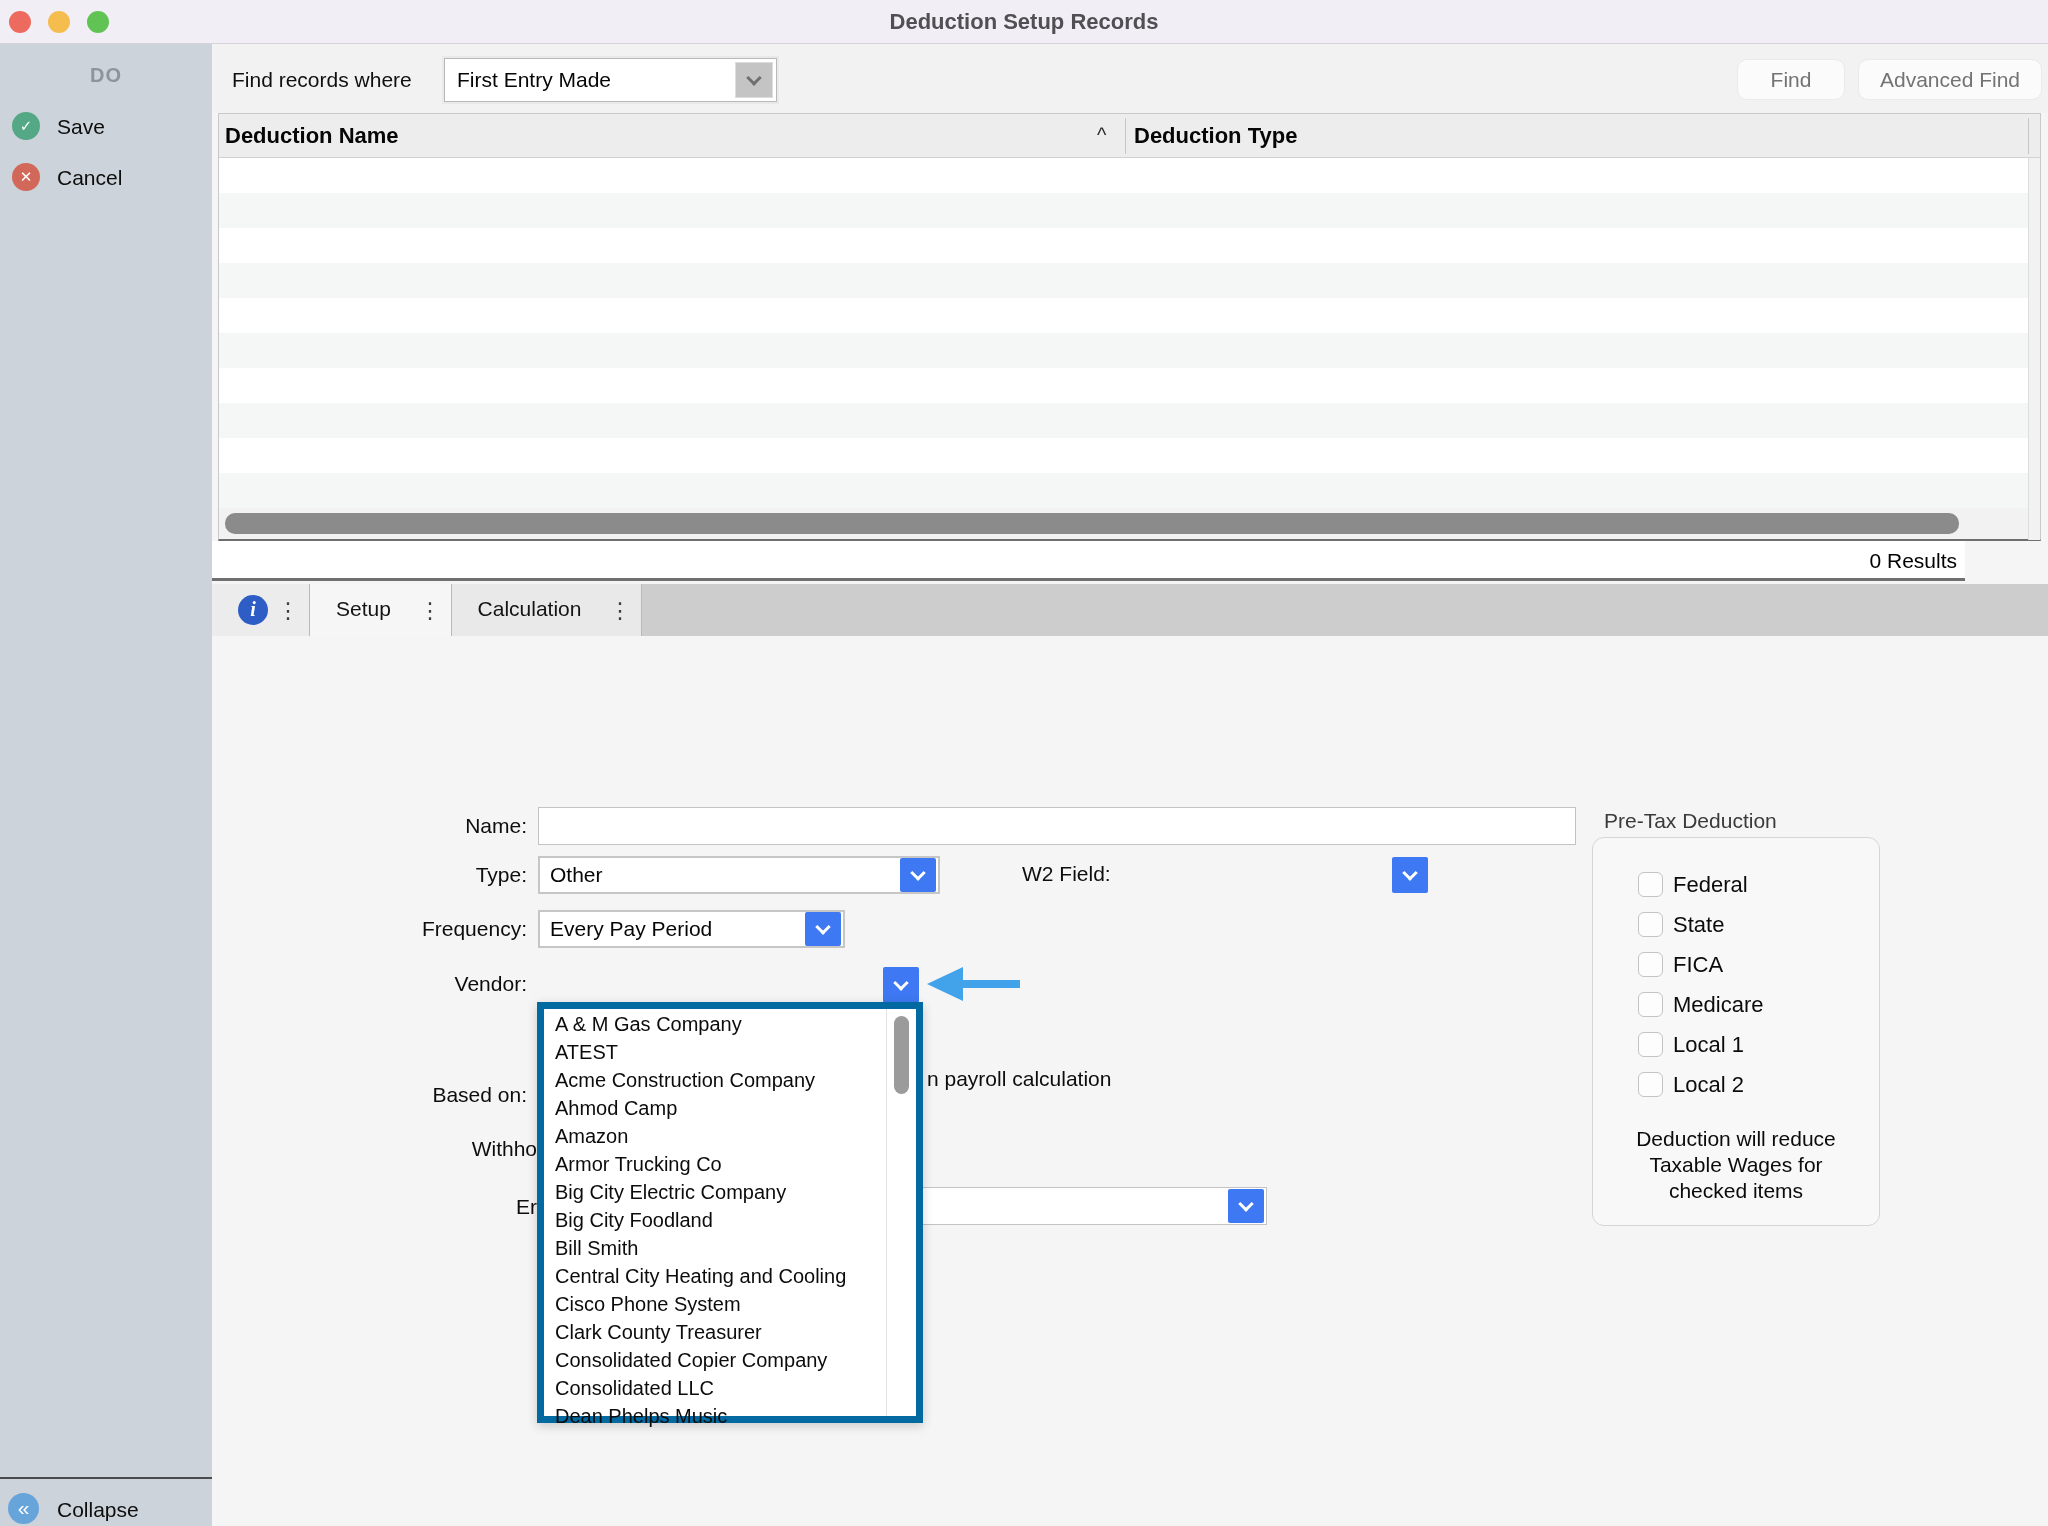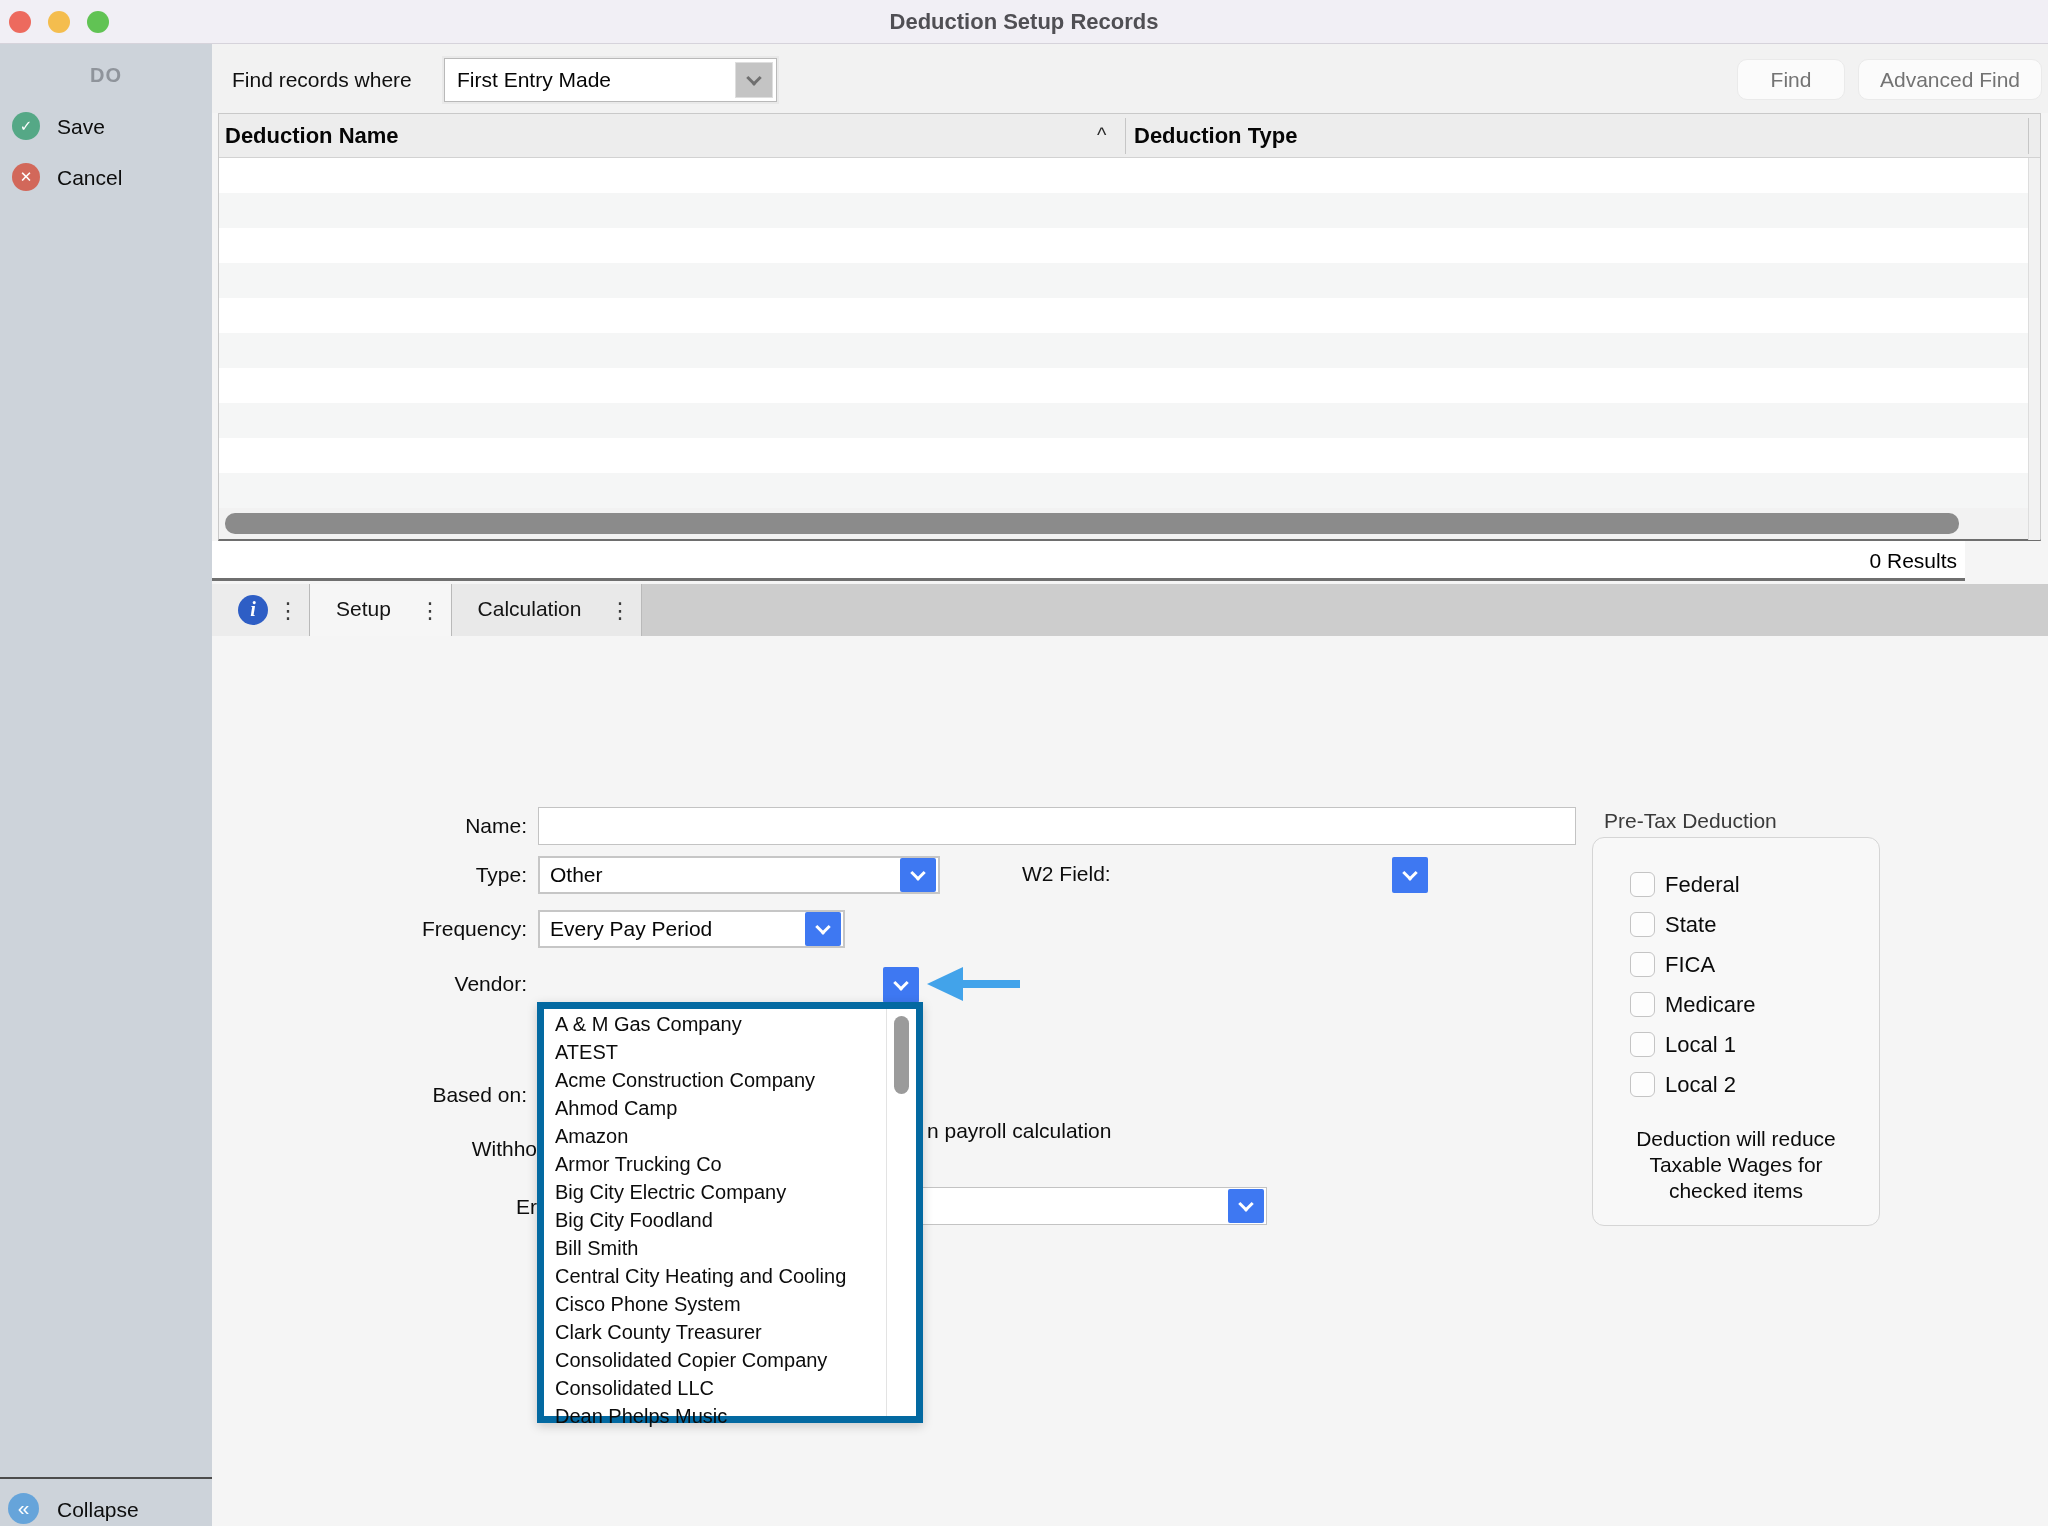--- a/index.html
+++ b/index.html
@@ -76,42 +76,42 @@
   .fselect { position:absolute; background:#fff; border:2px solid #c6c6c6; height:38px; }
   .fselect .val { position:absolute; left:10px; top:5px; font-size:21px; color:#060606; }
   .blue-btn { position:absolute; width:36px; height:34px; background:#3e78f2; border-radius:2px; }
   .blue-btn.inside { right:2px; top:0px; }
   .lbl-name { left:115px; top:769px; } .in-name { left:326px; top:763px; width:1038px; }
   .lbl-type { left:115px; top:818px; } .sel-type { left:326px; top:812px; width:402px; }
   .lbl-w2 { left:810px; top:817px; } .btn-w2 { left:1180px; top:813px; height:36px; }
   .lbl-freq { left:115px; top:872px; } .sel-freq { left:326px; top:866px; width:307px; }
   .lbl-vendor { left:115px; top:927px; } .btn-vendor { left:671px; top:923px; height:36px; }
   .lbl-based { left:115px; top:1038px; }
-  .frag-payroll { left:715px; top:1074px; }
+  .frag-payroll { left:715px; top:1022px; }
   .frag-withh { left:125px; top:1092px; }
   .frag-er { left:125px; top:1150px; }
   .in-er { left:326px; top:1143px; width:729px; }
   .in-er .blue-btn { right:2px; top:1px; }
 
   
   .pointer { position:absolute; left:715px; top:923px; width:93px; height:34px; }
   .pointer .head { position:absolute; left:0; top:0; width:0; height:0; border-top:17px solid transparent; border-bottom:17px solid transparent; border-right:36px solid #42a3ea; }
   .pointer .tail { position:absolute; left:34px; top:13px; width:59px; height:8px; background:#42a3ea; }
 
   
   .vlist { position:absolute; left:325px; top:958px; width:386px; height:421px; background:#fff; border:7px solid #0369a1; box-shadow:0 3px 10px rgba(0,0,0,0.18); z-index:5; }
   .vitems { position:absolute; left:0; top:1px; width:355px; }
   .vendor-item { height:28px; line-height:28px; padding-left:11px; font-size:20px; color:#0c0c0c; white-space:nowrap; }
   .vlist .track { position:absolute; right:0; top:0; width:30px; height:100%; border-left:1px solid #e3e3e3; background:#fff; }
   .vlist .thumb { position:absolute; left:7px; top:7px; width:15px; height:78px; background:#9b9b9b; border-radius:8px; }
 
   
   .pretax-title { position:absolute; left:1392px; top:765px; font-size:21px; color:#3a3a3a; }
   .pretax-panel { position:absolute; left:1380px; top:793px; width:288px; height:389px; background:#f8f8f8; border:1px solid #d5d5d5; border-radius:12px; }
-  .pt-row { position:absolute; left:8px; width:100%; height:26px;text-align:center; }
+  .pt-row { position:absolute; left:16px; width:100%; height:26px;text-align:center; }
   .pt-box { position:absolute; left:29px; top:0; width:25px; height:25px; background:#fdfdfd; border:1.5px solid #c4c4c4; border-radius:6px; }
   .pt-label { position:absolute; left:64px; top:0px; font-size:22px; color:#0b0b0b; line-height:26px; }
   .pt-note { position:absolute; left:8px; right:8px; top:288px; text-align:center; font-size:21px; line-height:26px; color:#0b0b0b; }
 </style>
 </head>
 <body>
 
 <div class="window">
 
   <div class="titlebar">

